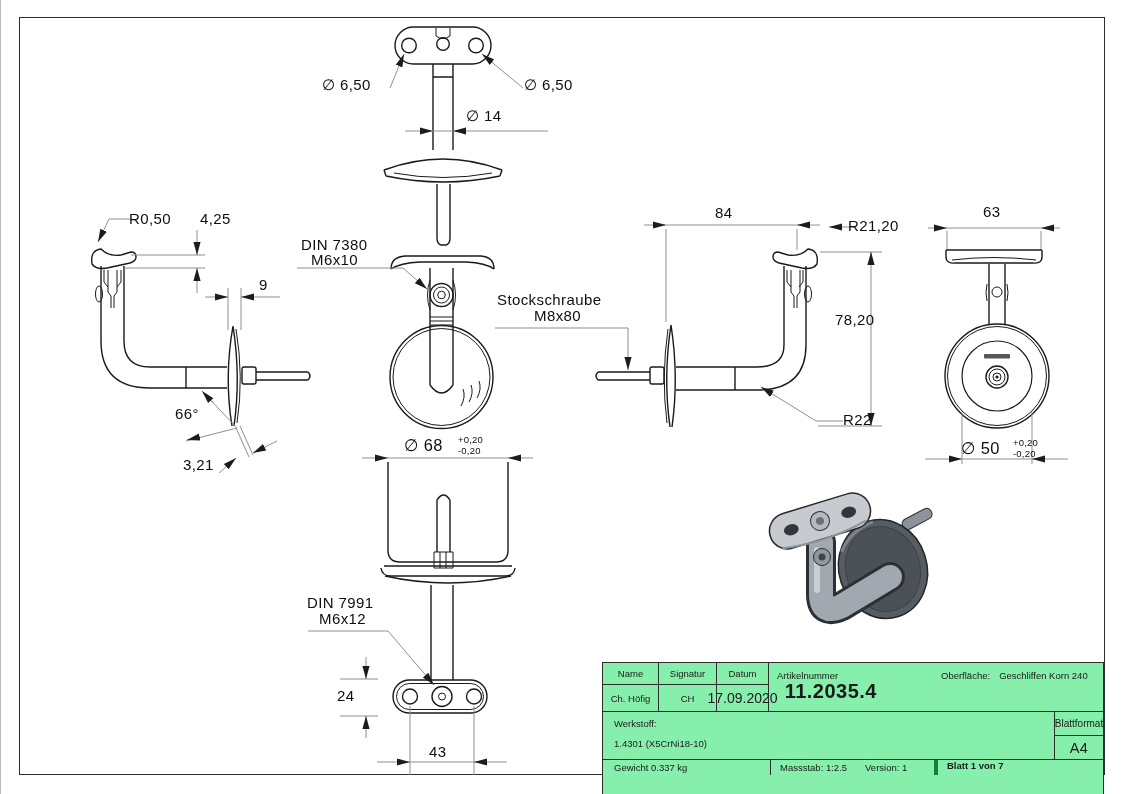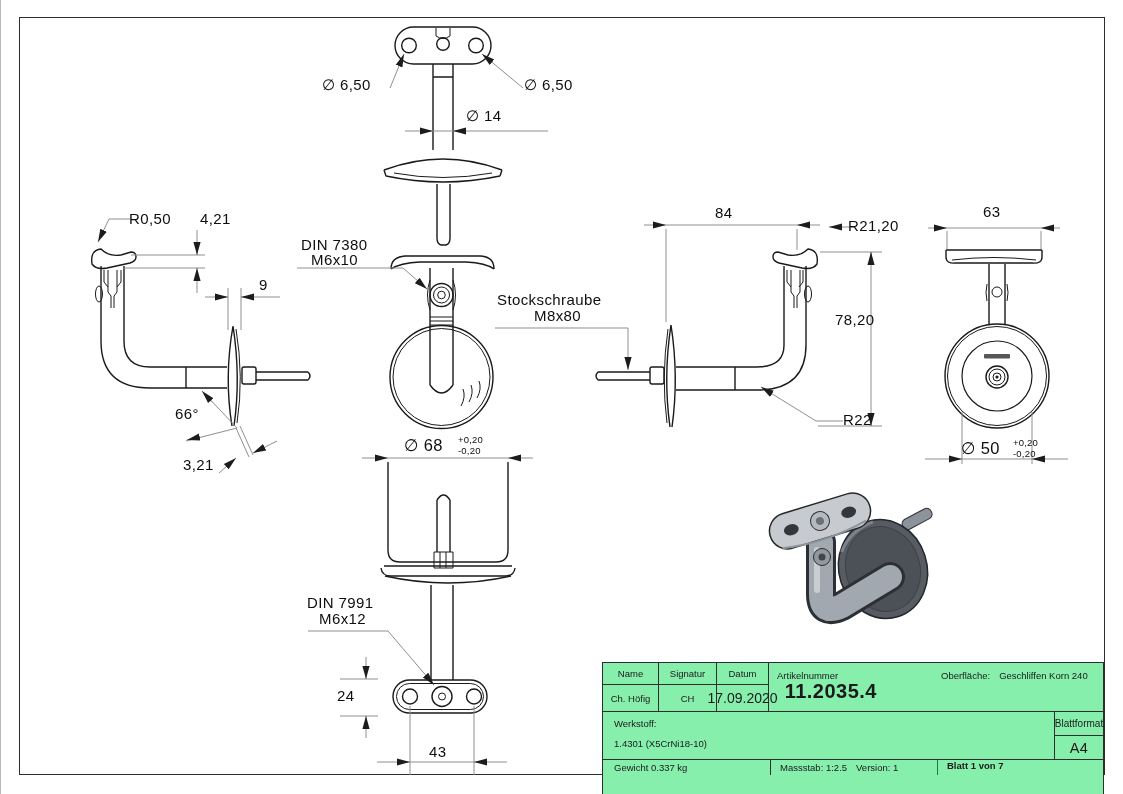--- a/index.html
+++ b/index.html
@@ -25,21 +25,21 @@
   .tb-art .surf{position:absolute;left:172px;top:7px;display:flex;gap:9px;}
   .tb-art .num{position:absolute;left:6px;top:17px;font-size:20px;font-weight:bold;letter-spacing:.5px;}
   .tb-art .num .pre{font-size:11px;font-weight:normal;vertical-align:baseline;}
   .tb-werk{flex:1;position:relative;}
   .tb-werk .l1{position:absolute;left:11px;top:6px;}
   .tb-werk .l2{position:absolute;left:11px;top:26px;}
   .tb-bf{width:49px;border-left:1px solid #2e2e2e;box-sizing:border-box;display:flex;flex-direction:column;}
   .tb-bf .h{height:23px;border-bottom:1px solid #2e2e2e;display:flex;align-items:center;justify-content:center;font-size:10px;}
   .tb-bf .v{flex:1;display:flex;align-items:center;justify-content:center;font-size:14.5px;letter-spacing:.5px;}
   .tb-r3a{width:168px;border-right:1px solid #2e2e2e;box-sizing:border-box;display:flex;align-items:center;padding-left:11px;}
-  .tb-r3b{width:167px;border-right:1px solid #15803d;box-sizing:border-box;display:flex;align-items:center;gap:9px;padding-left:9px;}
+  .tb-r3b{width:167px;border-right:4px solid #15803d;box-sizing:border-box;display:flex;align-items:center;gap:18px;padding-left:9px;}
   .tb-r3c{flex:1;display:flex;padding-left:9px;font-weight:bold;}
 </style>
 </head>
 <body>
 
 <div class="canvas">
   <div class="edge-line"></div>
   <div class="frame"></div>
 
   <svg class="lines" width="1123" height="794" viewBox="0 0 1123 794">
@@ -229,21 +229,21 @@
         <circle cx="820" cy="521" r="4" fill="#6b7076"></circle>
       </g>
     </g>
   </svg>
 
   <div class="dim" style="left:322px;top:76px;">∅ 6,50</div>
   <div class="dim" style="left:524px;top:76px;">∅ 6,50</div>
   <div class="dim" style="left:466px;top:107px;">∅ 14</div>
 
   <div class="dim" style="left:129px;top:210px;">R0,50</div>
-  <div class="dim" style="left:200px;top:210px;">4,21</div>
+  <div class="dim" style="left:200px;top:210px;">4,25</div>
   <div class="dim" style="left:259px;top:276px;">9</div>
   <div class="dim" style="left:175px;top:405px;">66°</div>
   <div class="dim" style="left:183px;top:456px;">3,21</div>
 
   <div class="dim" style="left:301px;top:236px;">DIN 7380</div>
   <div class="dim" style="left:311px;top:251px;">M6x10</div>
   <div class="dim" style="left:497px;top:291px;">Stockschraube</div>
   <div class="dim" style="left:534px;top:307px;">M8x80</div>
   <div class="dim big" style="left:404px;top:436px;text-align:right;">∅ 68</div>
   <div class="tol" style="left:458px;top:435px;">

